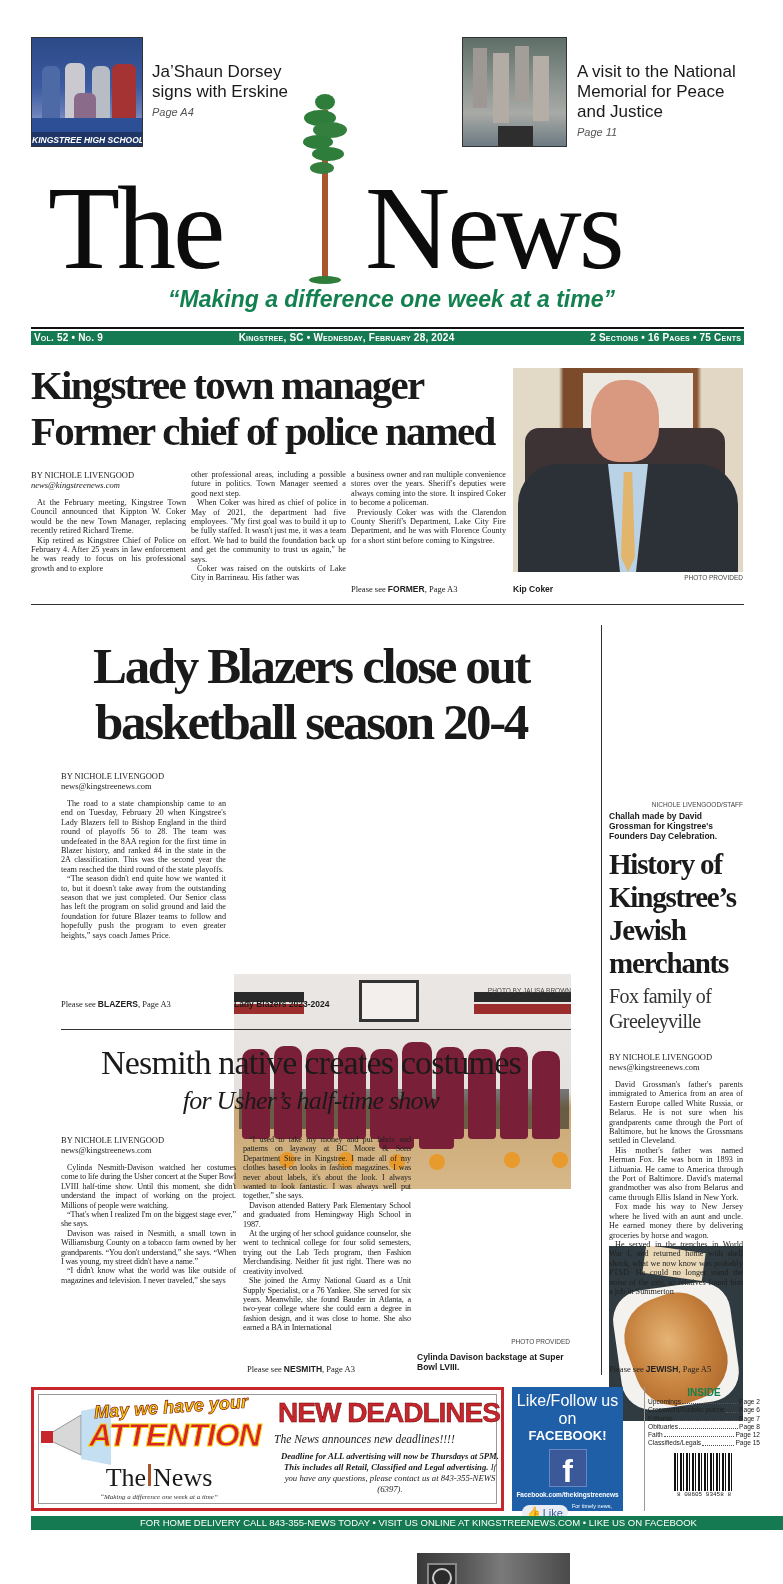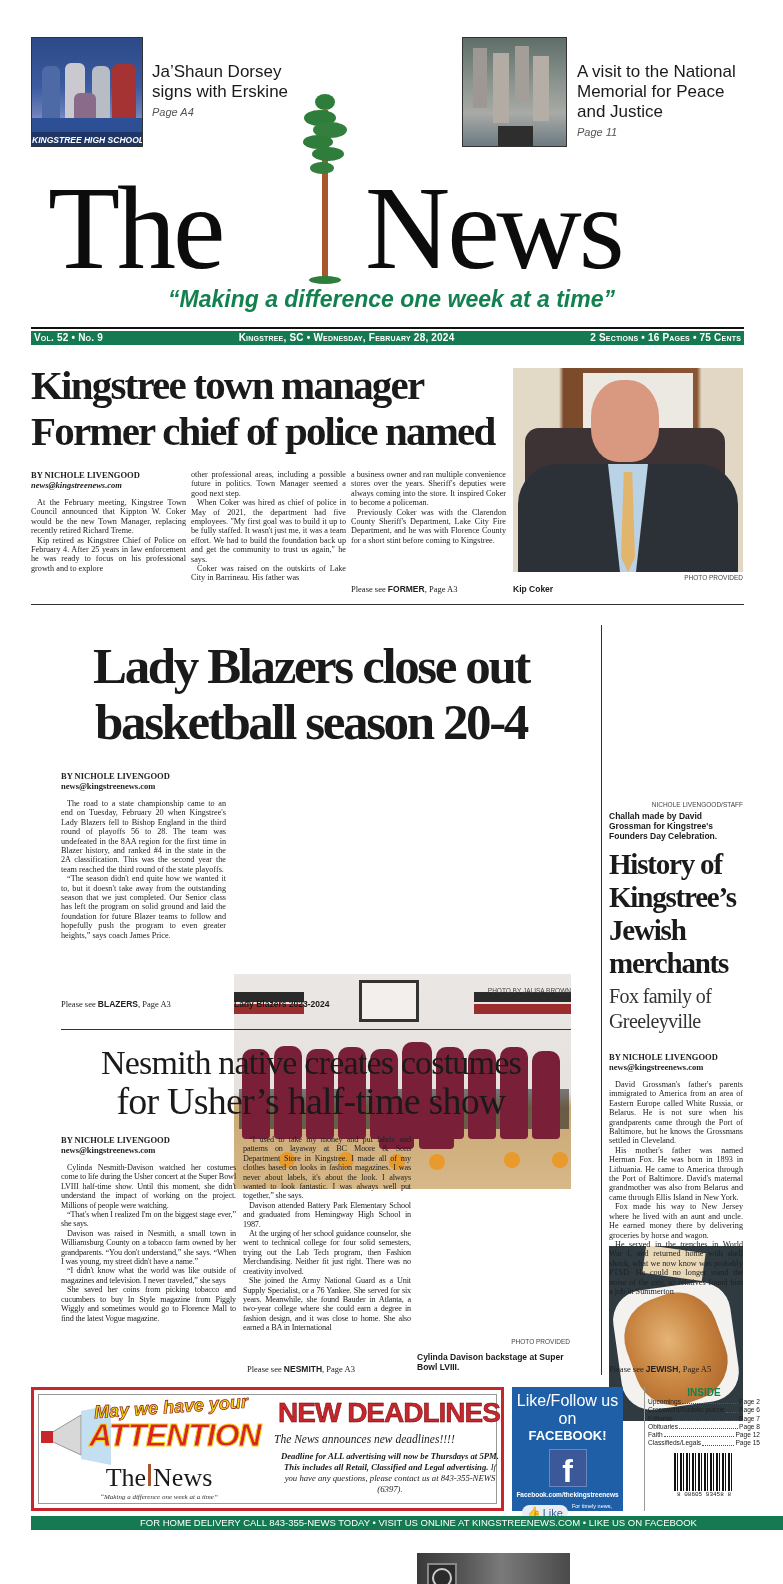--- a/index.html
+++ b/index.html
@@ -15,21 +15,21 @@
   .teaser-page { font-family: "Liberation Sans", sans-serif; font-style: italic; font-size: 11px; color: #555; margin-top: 4px; }
 
   
   .mast-the, .mast-news { font-family: "Liberation Serif", serif; font-size: 118px; line-height: 1; color: #0c0c0c; letter-spacing: -3px; }
   .tagline { font-family: "Liberation Sans", sans-serif; font-weight: bold; font-style: italic; font-size: 23px; color: #13804f; text-align: center; }
   .mast-rule { height: 2px; background: #111; }
   .infobar { background: #157a52; color: #fff; font-family: "Liberation Sans", sans-serif; font-weight: bold; font-size: 10px; height: 14px; line-height: 14px; display: flex; justify-content: space-between; padding: 0 3px; font-variant: small-caps; letter-spacing: 0.2px; }
 
   
   .hl-condensed { font-family: "Liberation Serif", serif; font-weight: bold; letter-spacing: -1.8px; color: #1a1a1a; }
-  .byline { font-family: "Liberation Serif", serif; font-size: 8.5px; line-height: 10px; color: #222; font-weight: bold; }
+  .byline { font-family: "Liberation Serif", serif; font-size: 8.5px; line-height: 10px; color: #222; }
   .body-text { font-family: "Liberation Serif", serif; font-size: 8.2px; line-height: 9.4px; color: #222; text-align: justify; }
   .body-text p { text-indent: 6px; }
   .jump { font-family: "Liberation Serif", serif; font-size: 8.5px; color: #222; }
   .jump b { font-family: "Liberation Sans", sans-serif; font-weight: bold; }
   .credit { font-family: "Liberation Sans", sans-serif; font-size: 6.5px; color: #444; text-align: right; }
   .caption { font-family: "Liberation Sans", sans-serif; font-weight: bold; font-size: 8.5px; line-height: 10px; color: #1a1a1a; }
   .hr { height: 1px; background: #333; }
 
   
   .photo { overflow: hidden; position: relative; }
@@ -181,32 +181,31 @@
   <div class="abs" style="left:270px;top:178px;width:16px;height:16px;border-radius:50%;background:#e89a2c;"></div>
   <div class="abs" style="left:318px;top:178px;width:16px;height:16px;border-radius:50%;background:#e89a2c;"></div>
 </div>
 <div class="abs credit" style="left:234px;top:987px;width:337px;">PHOTO BY JALISA BROWN</div>
 <div class="abs caption" style="left:234px;top:999px;">Lady Blazers 2023-2024</div>
 
 <div class="abs hr" style="left:61px;top:1029px;width:510px;"></div>
 
 <div class="abs" style="left:31px;top:1044px;width:560px;text-align:center;">
   <div class="serif" style="font-size:34px;line-height:38px;letter-spacing:-0.8px;white-space:nowrap;">Nesmith native creates costumes</div>
-  <div class="serif" style="font-size:38px;line-height:38px;letter-spacing:-0.8px;white-space:nowrap;">for Usher’s half-time show</div>
+  <div class="serif" style="font-size:26px;line-height:38px;letter-spacing:-0.8px;white-space:nowrap;font-style:italic;">for Usher’s half-time show</div>
 </div>
 
 <div class="abs" style="left:61px;top:1135px;width:175px;">
   <div class="byline">BY NICHOLE LIVENGOOD</div>
   <div class="byline email">news@kingstreenews.com</div>
   <div class="body-text" style="margin-top:8px;letter-spacing:-0.15px;">
     <p>Cylinda Nesmith-Davison watched her costumes come to life during the Usher concert at the Super Bowl LVIII half-time show. Until this moment, she didn't understand the impact of working on the project. Millions of people were watching.</p>
     <p>“That's when I realized I'm on the biggest stage ever,” she says.</p>
     <p>Davison was raised in Nesmith, a small town in Williamsburg County on a tobacco farm owned by her grandparents. “You don't understand,” she says. “When I was young, my street didn't have a name.”</p>
     <p>“I didn't know what the world was like outside of magazines and television. I never traveled,” she says</p>
-    <p>She saved her coins from picking tobacco and cucumbers to buy In Style magazine from Piggly Wiggly and sometimes would go to Florence Mall to find the latest Vogue magazine.</p>
   </div>
 </div>
 <div class="abs body-text" style="left:243px;top:1135px;width:168px;letter-spacing:-0.15px;">
   <p>“I used to take my money and put fabric and patterns on layaway at BC Moore &amp; Sons Department Store in Kingstree. I made all of my clothes based on looks in fashion magazines. I was never about labels, it's about the look. I always wanted to look fantastic. I was always well put together,” she says.</p>
   <p>Davison attended Battery Park Elementary School and graduated from Hemingway High School in 1987.</p>
   <p>At the urging of her school guidance counselor, she went to technical college for four solid semesters, trying out the Lab Tech program, then Fashion Merchandising. Neither fit just right. There was no creativity involved.</p>
   <p>She joined the Army National Guard as a Unit Supply Specialist, or a 76 Yankee. She served for six years. Meanwhile, she found Bauder in Atlanta, a two-year college where she could earn a degree in fashion design, and it was close to home. She also earned a BA in International</p>
 </div>
 <div class="abs jump" style="left:247px;top:1364px;">
   <span>Please see </span><b>NESMITH</b><span>, Page A3</span>

